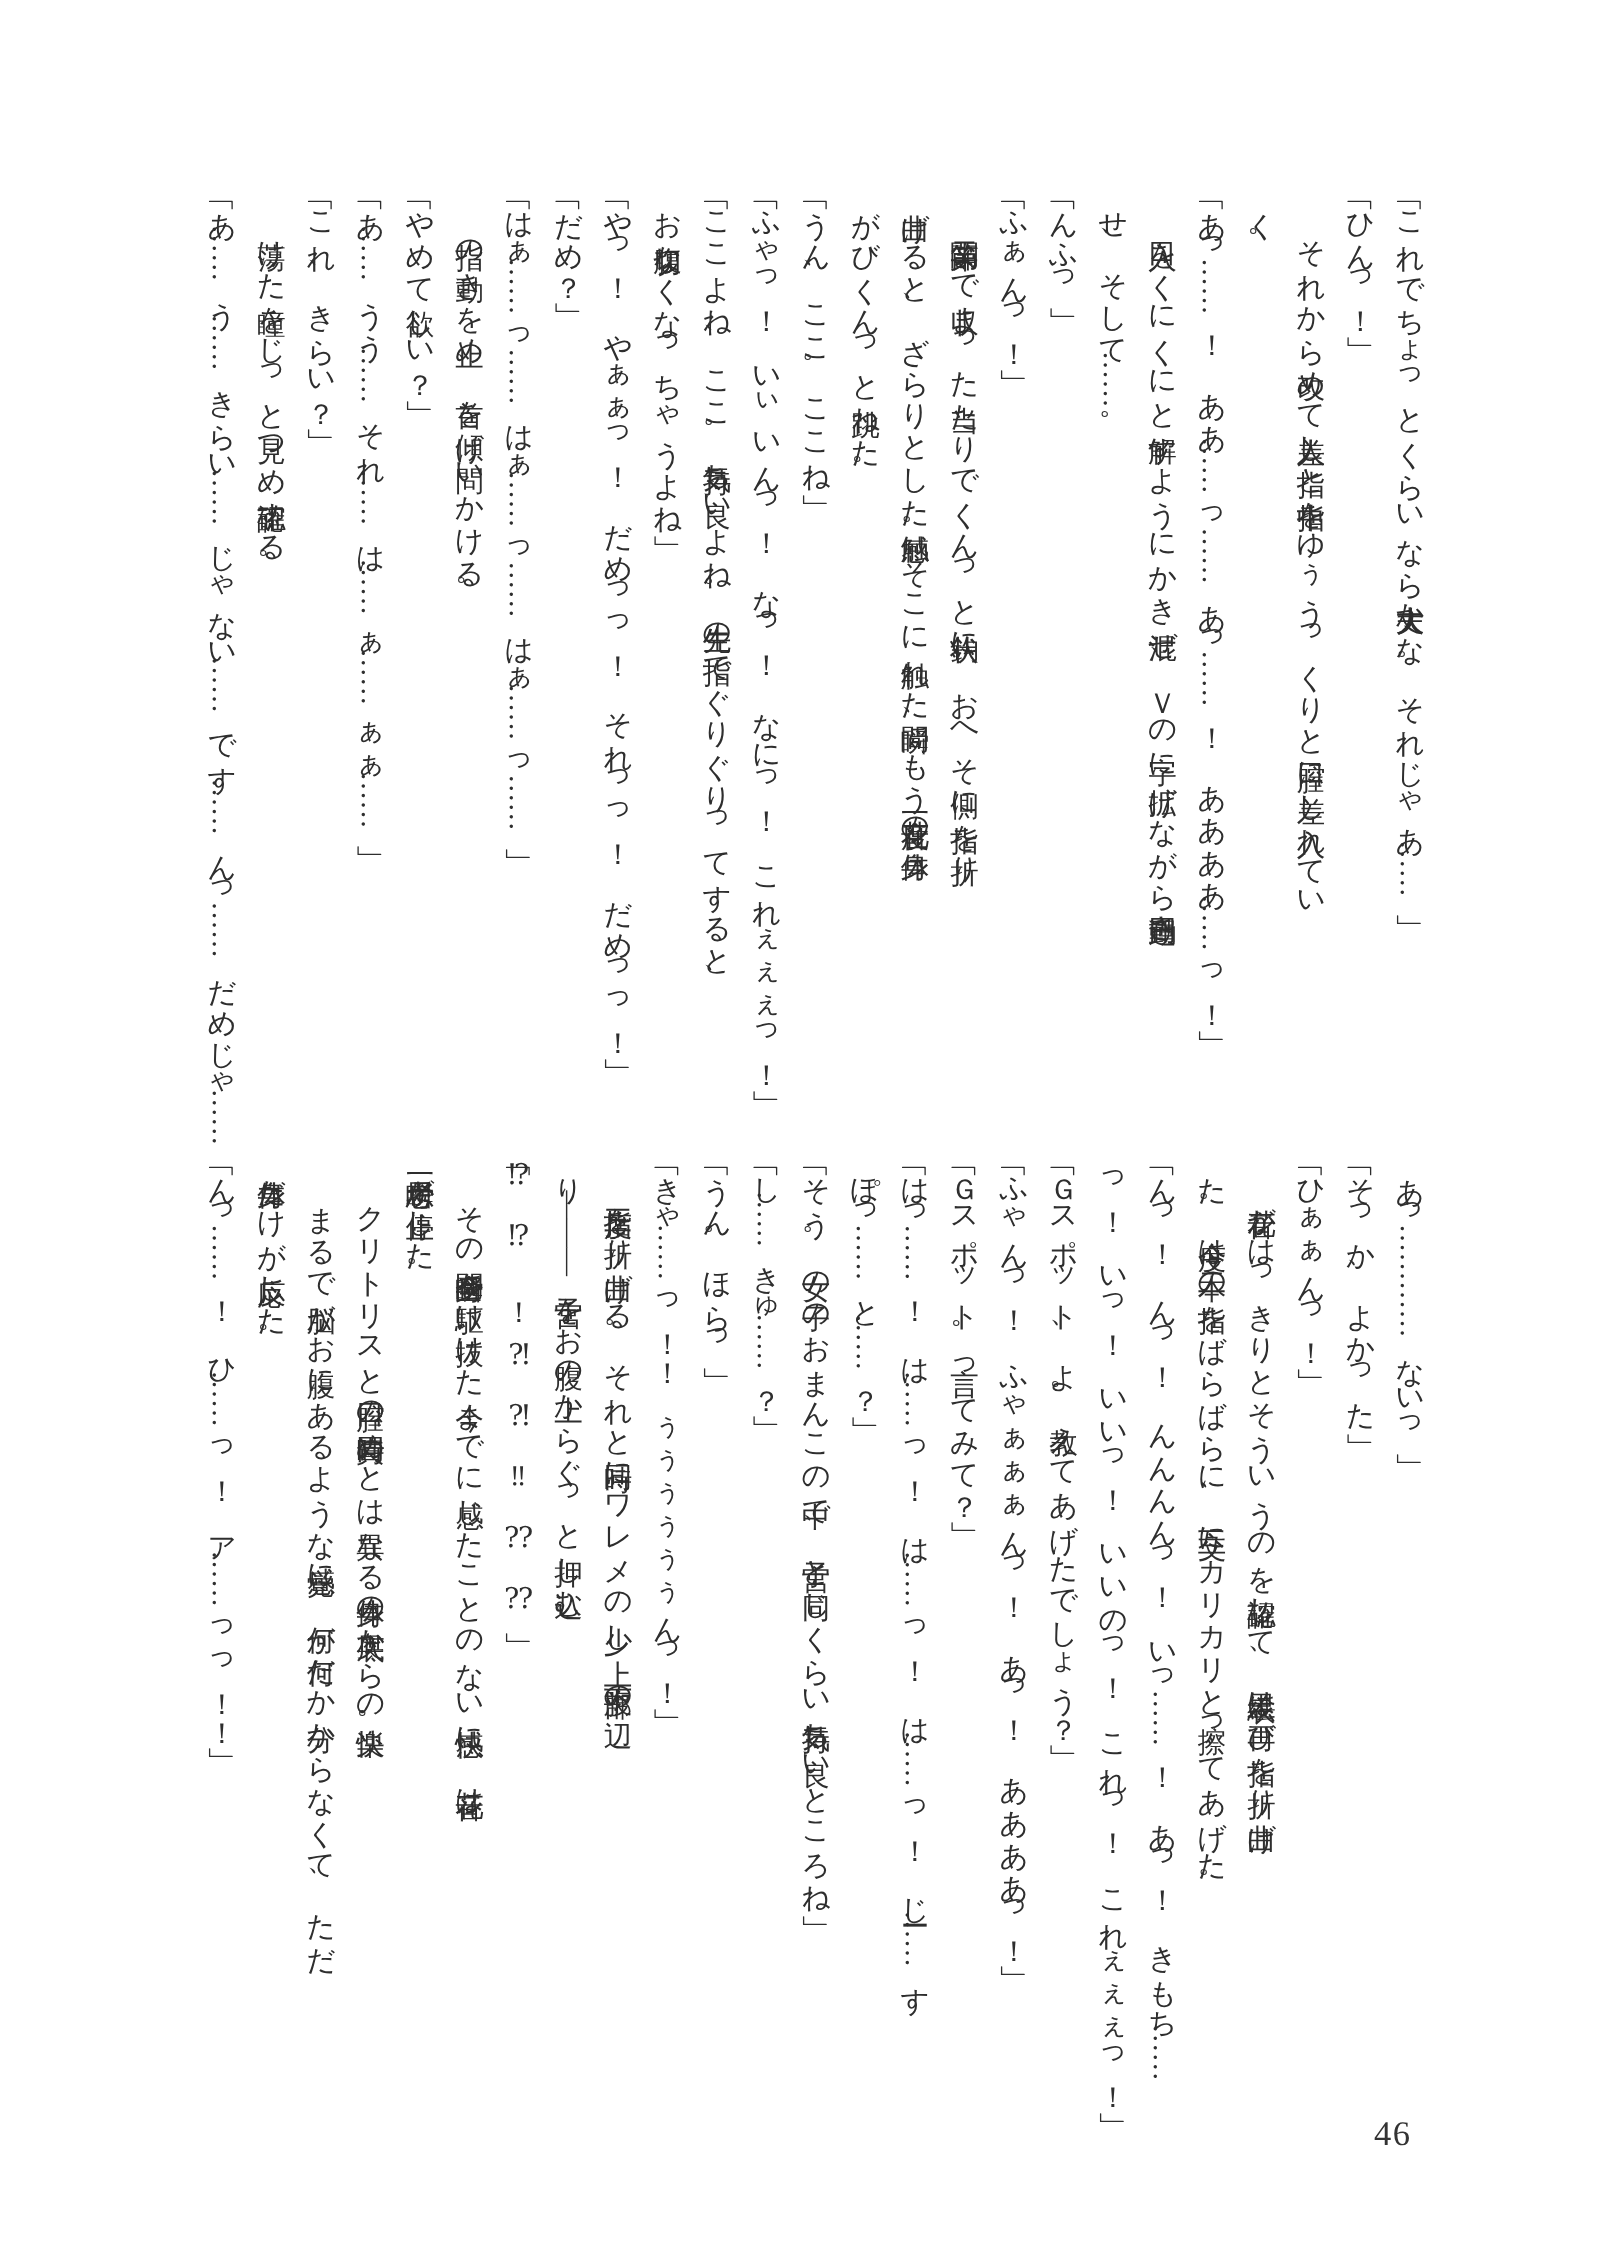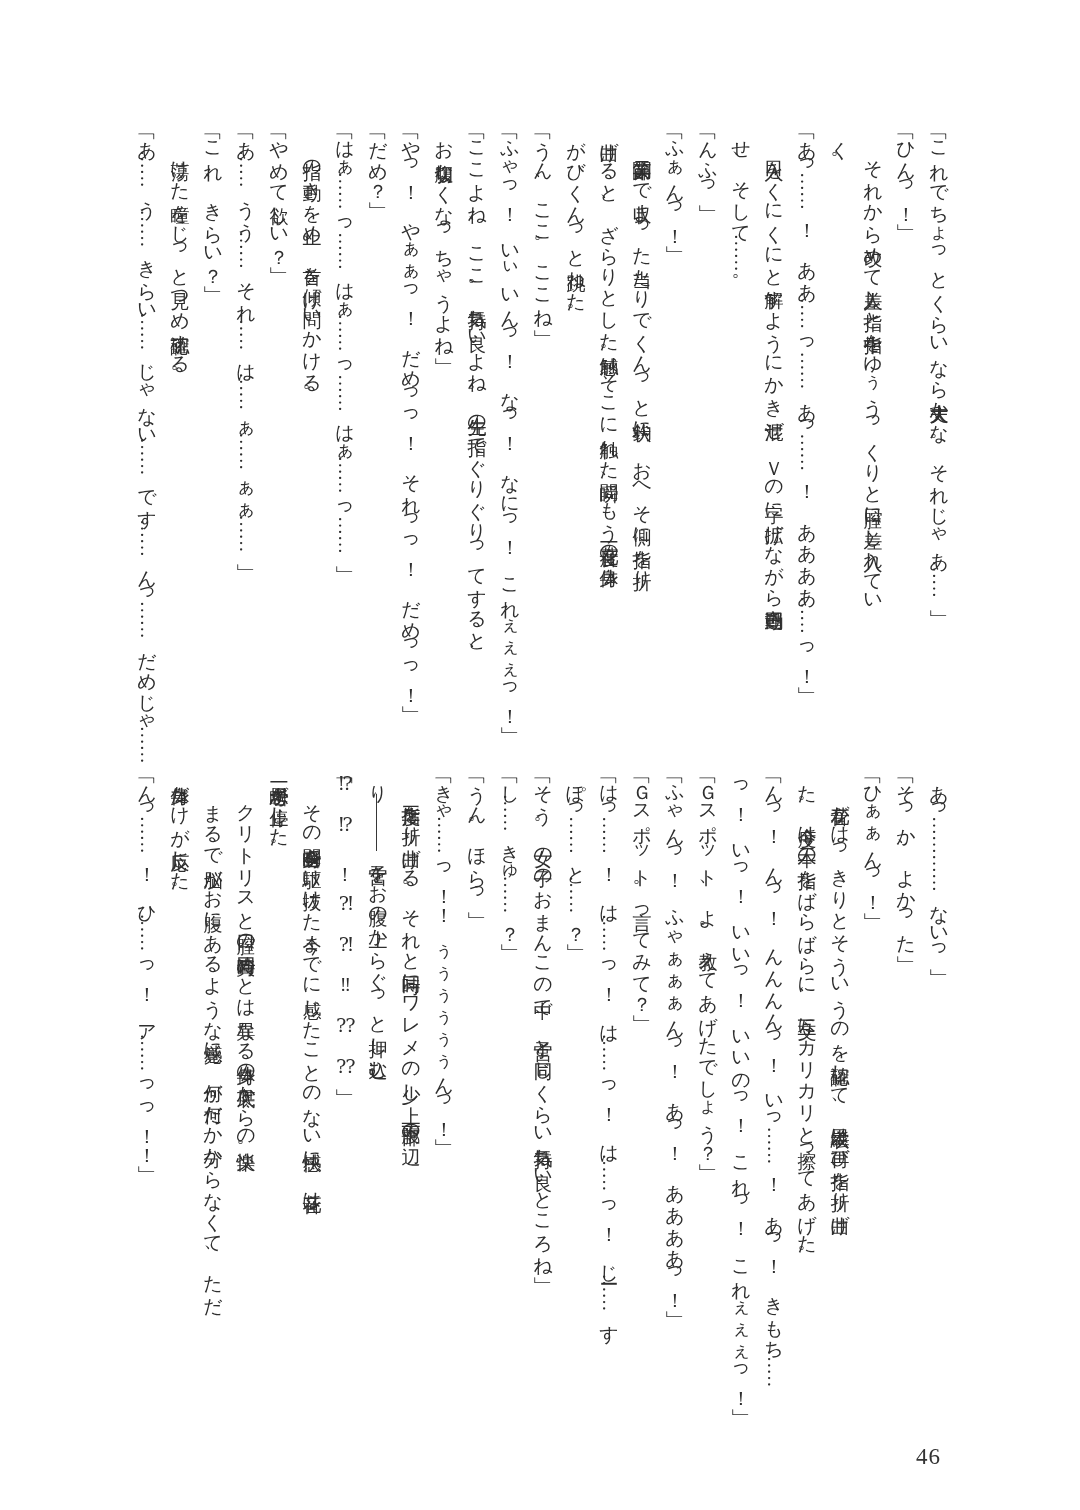--- a/index.html
+++ b/index.html
@@ -42,21 +42,20 @@
     white-space: pre;
     overflow: visible;
   }
   .page-number {
     position: absolute;
     left: 916px;
     top: 1410px;
     font-size: 23px;
     color: #333333;
     letter-spacing: 1px;
-    margin-top: 34px;
   }
 </style>
 </head>
 <body>
 
 <div class="page">
 
   <div class="text-row row-top">
     <div class="col">「これでちょっとくらいなら大丈夫かな。それじゃあ……」</div>
     <div class="col">「ひんっ！」</div>

